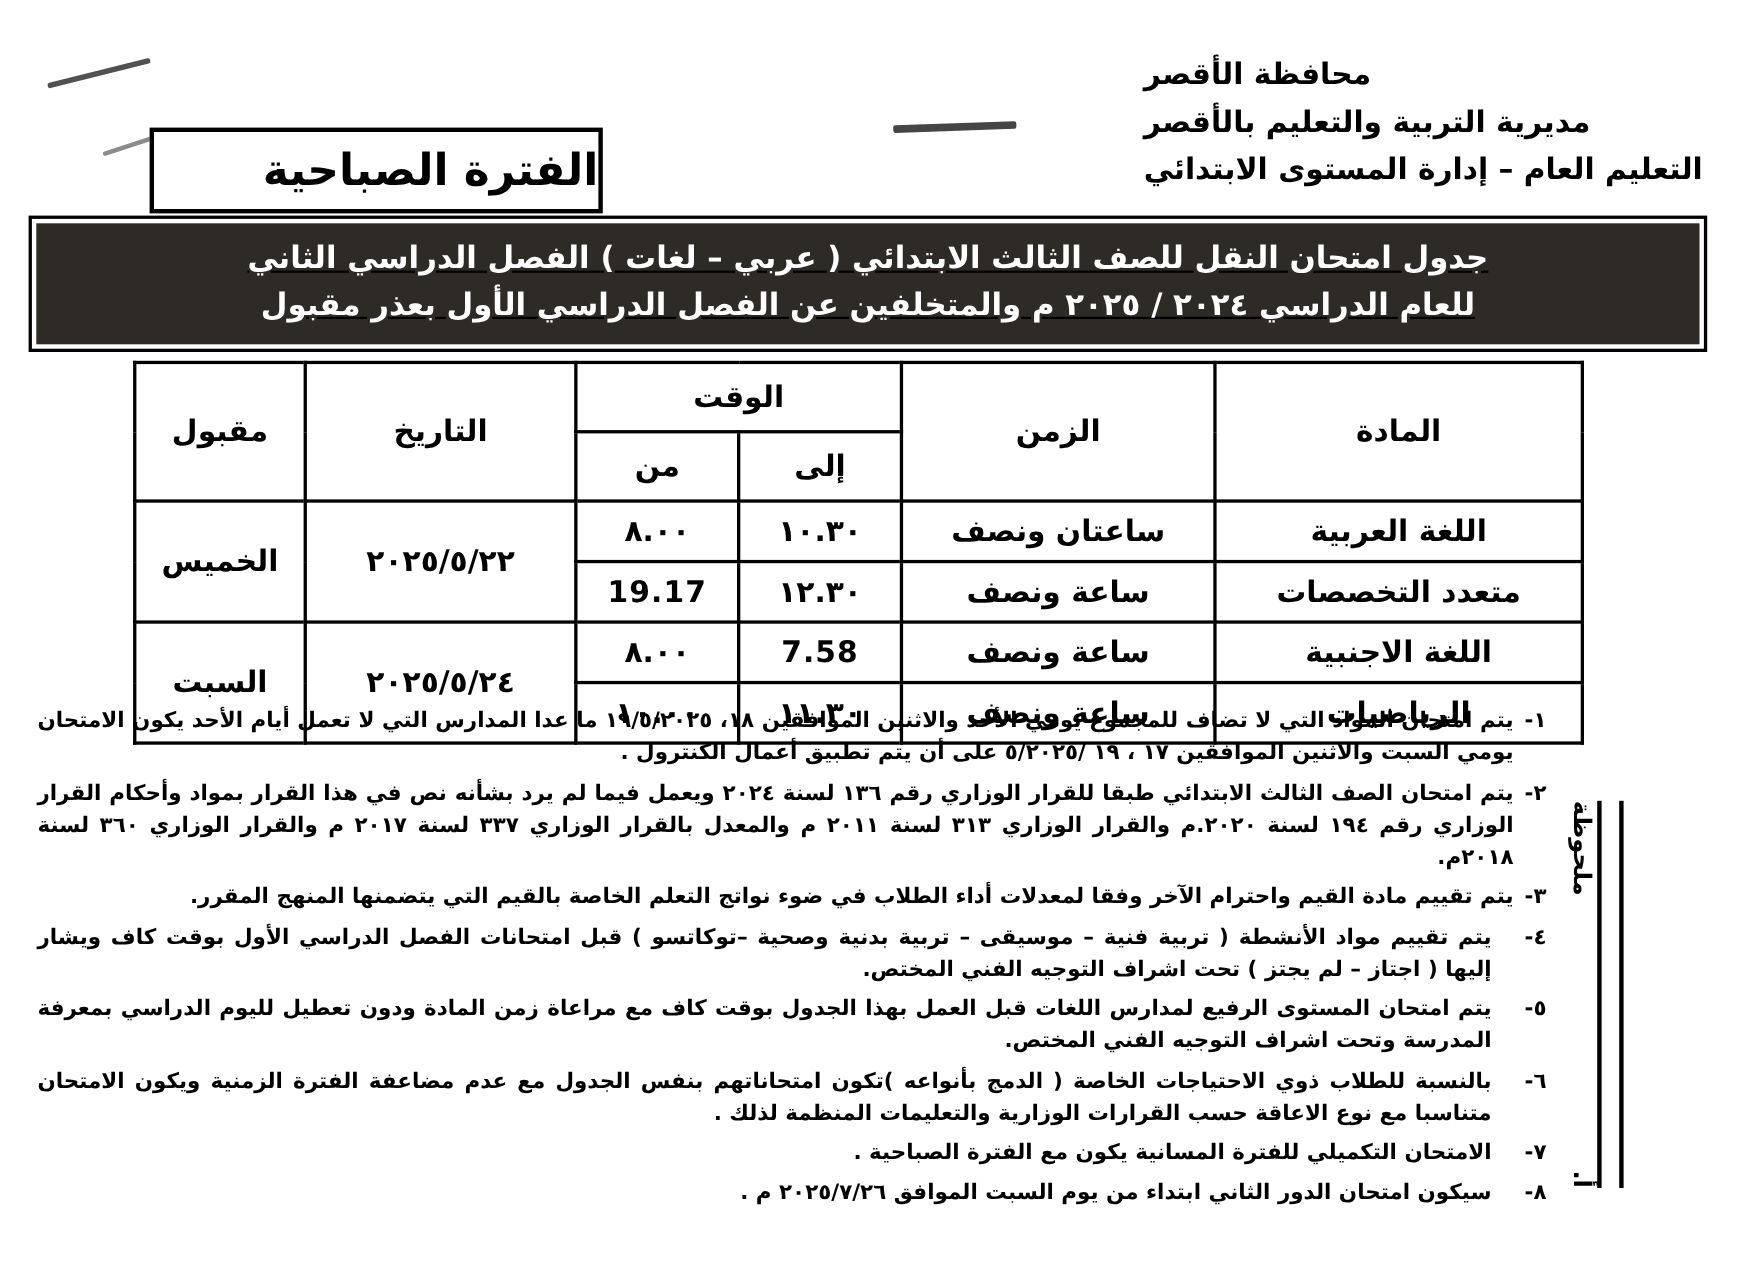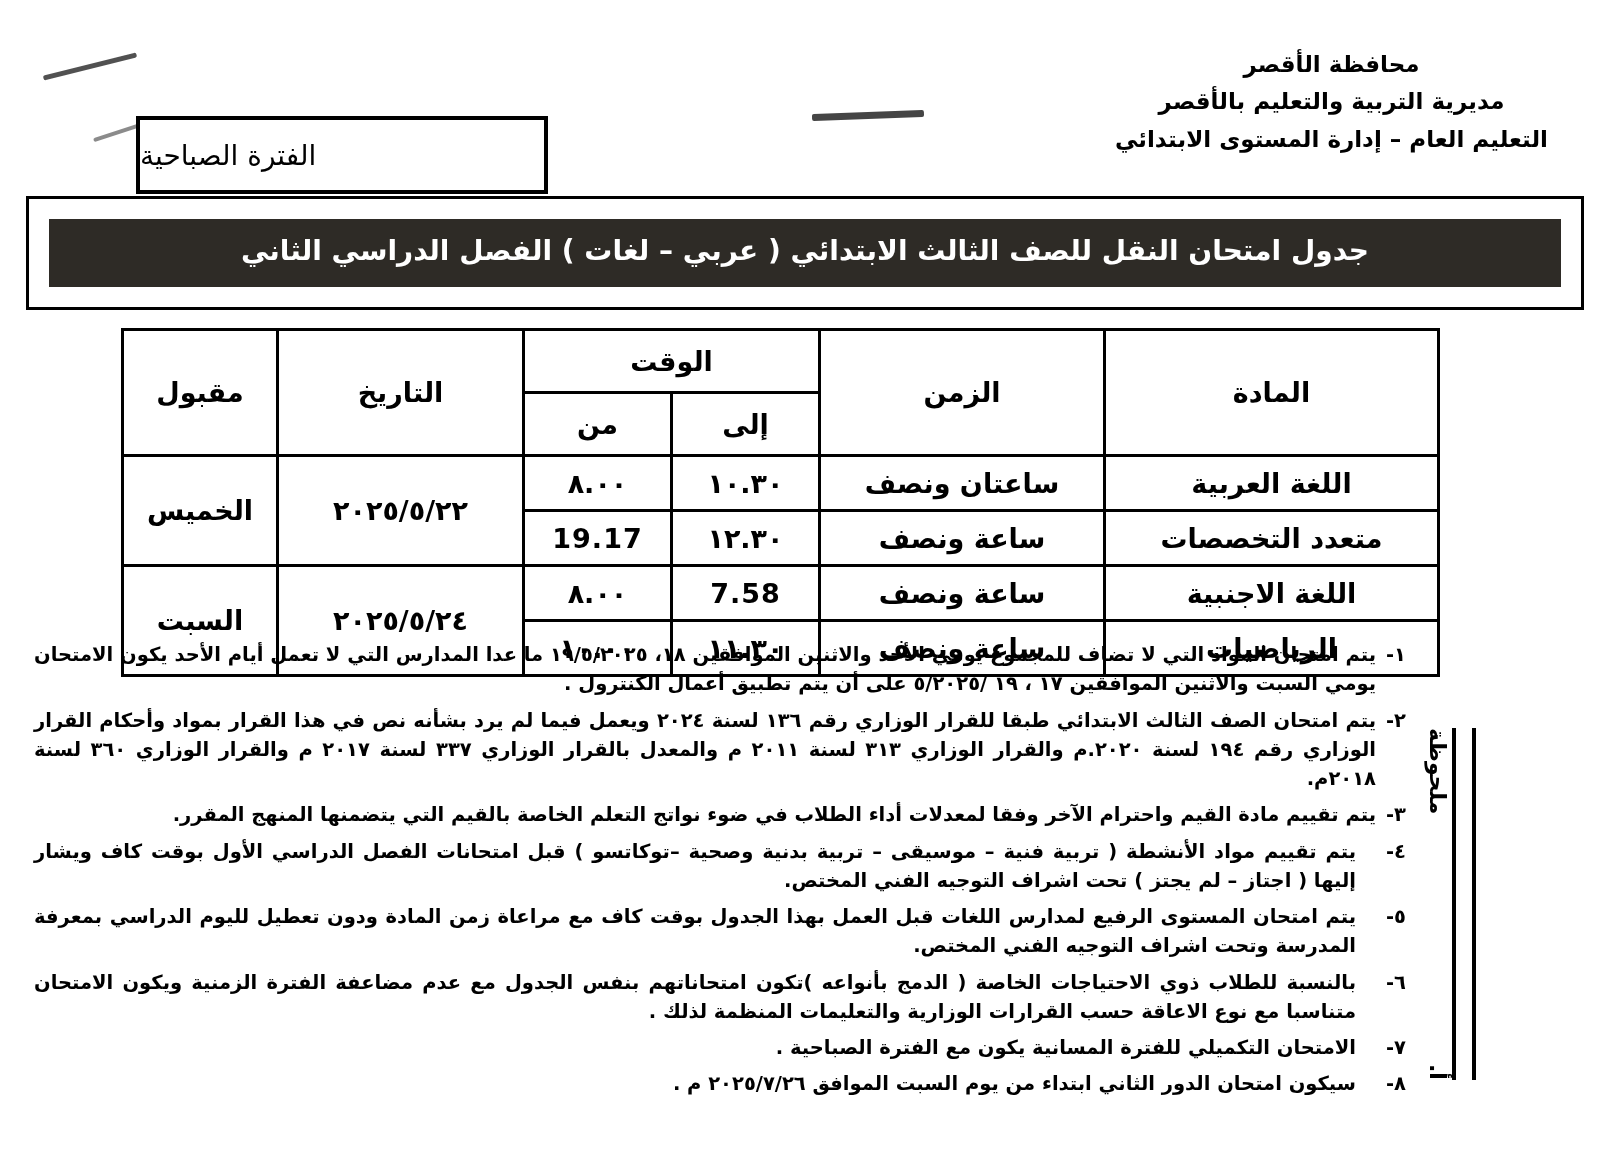--- a/index.html
+++ b/index.html
@@ -16,40 +16,40 @@
 
   
   .scribble{position:absolute;background:#2b2b2b;border-radius:2px;opacity:.82;}
   .sc1{left:42px;top:64px;width:96px;height:5px;transform:rotate(-14deg);}
   .sc2{left:92px;top:128px;width:66px;height:4px;transform:rotate(-18deg);opacity:.55;}
   .sc3{left:812px;top:112px;width:112px;height:7px;transform:rotate(-2deg);opacity:.88;}
 
   
   .org{
     position:absolute;right:52px;top:46px;
-    text-align:center;line-height:1.62;
-    font-size:23px;font-weight:bold;
+    text-align:left;line-height:1.62;
+    font-size:27px;font-weight:bold;
     letter-spacing:.2px;
   }
   .org div{white-space:nowrap;}
 
   
   .period-box{
     position:absolute;left:136px;top:116px;
     width:404px;height:70px;
     border:4px solid #000;
     background:#fff;
-    display:flex;align-items:center;justify-content:flex-end;
-    font-size:28px;font-weight:normal;
+    display:flex;align-items:center;justify-content:flex-start;
+    font-size:40px;font-weight:bold;
   }
 
   
   .banner-wrap{
     position:absolute;left:26px;top:196px;width:1512px;
-    border:3px solid #000;background:#fff;padding:20px;
+    border:3px solid #000;background:#fff;padding:4px;text-decoration:underline;
   }
   .banner{
     background:#2e2b26;
     color:#fff;
     padding:11px 26px 15px;
     text-align:center;
     font-size:28px;font-weight:bold;line-height:1.5;
     letter-spacing:.3px;
   }
   .banner div{white-space:nowrap;}
@@ -140,20 +140,21 @@
     <div>التعليم العام – إدارة المستوى الابتدائي</div>
   </div>
 
   <div class="period-box">
     <span>الفترة الصباحية</span>
   </div>
 
   <div class="banner-wrap">
     <div class="banner">
       <div>جدول امتحان النقل للصف الثالث الابتدائي ( عربي – لغات ) الفصل الدراسي الثاني</div>
+      <div>للعام الدراسي ٢٠٢٤ / ٢٠٢٥ م والمتخلفين عن الفصل الدراسي الأول بعذر مقبول</div>
     </div>
   </div>
 
   <div class="tbl-wrap">
     <table class="sched">
       <colgroup>
         <col class="c-sub">
           <col class="c-dur">
           <col class="c-to">
           <col class="c-from">

